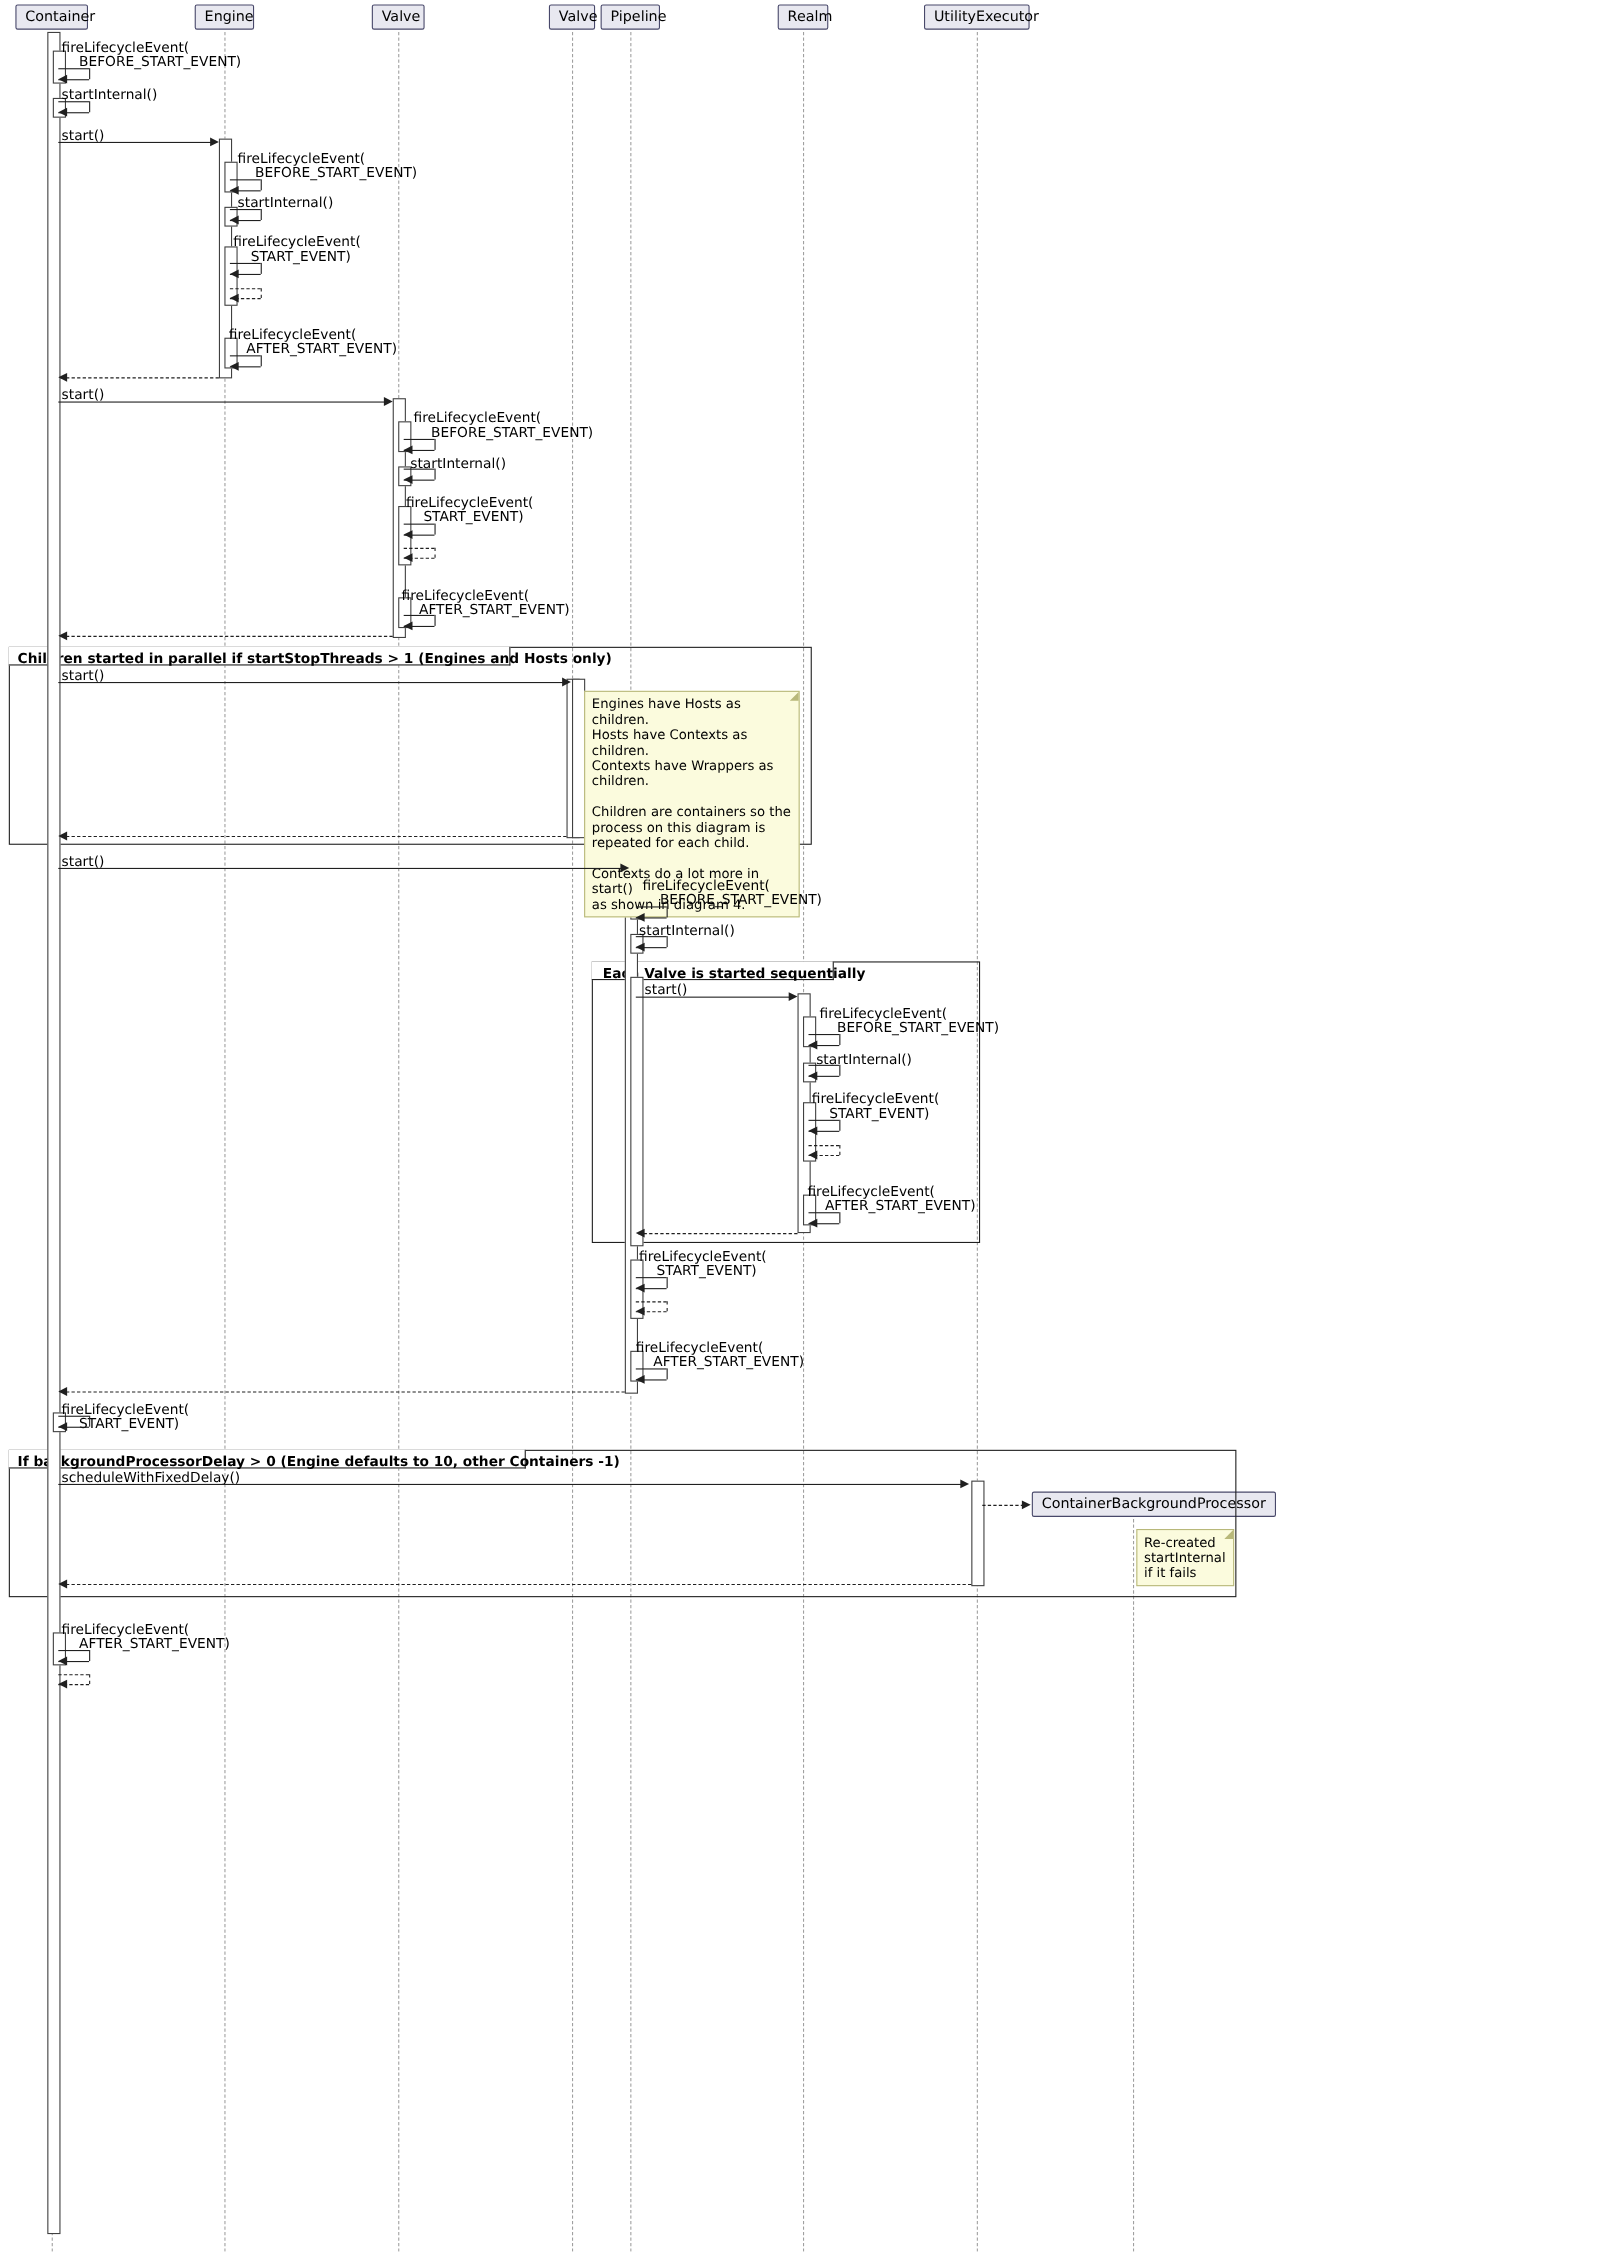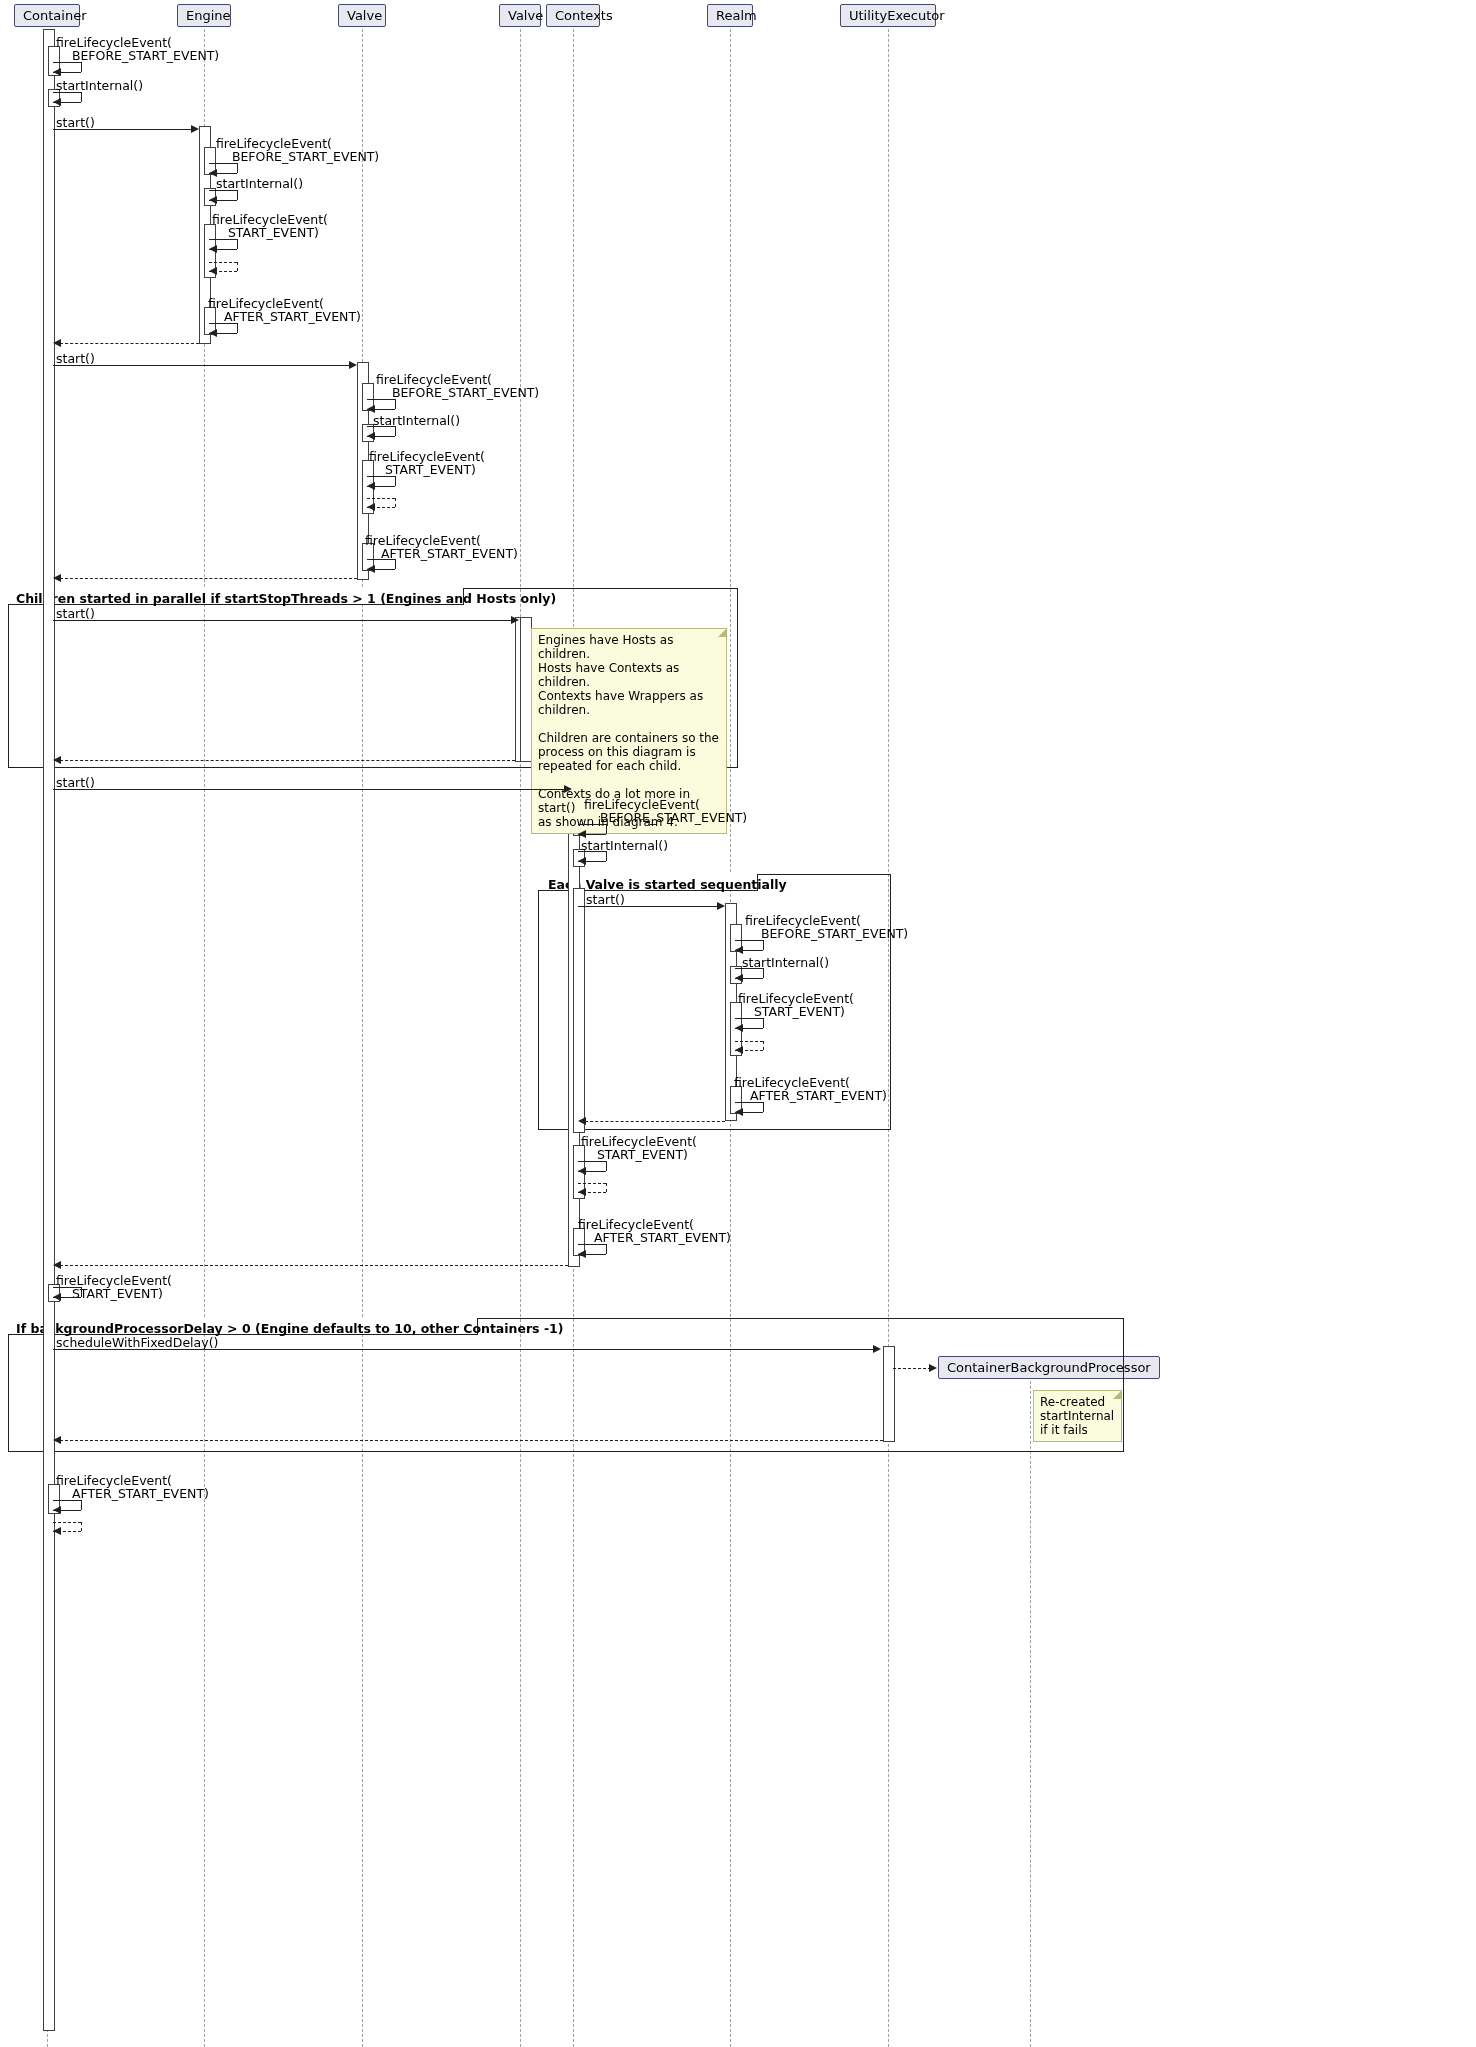--- a/index.html
+++ b/index.html
@@ -40,21 +40,21 @@
   <div class="lifeline" style="left:520px;top:29px;height:2018px;"></div>
   <div class="lifeline" style="left:573px;top:29px;height:2018px;"></div>
   <div class="lifeline" style="left:730px;top:29px;height:2018px;"></div>
   <div class="lifeline" style="left:888px;top:29px;height:2018px;"></div>
   <div class="lifeline" style="left:1030px;top:1376px;height:671px;"></div>
 
   <div class="participant" style="left:14px;top:4px;width:66px;">Container</div>
   <div class="participant" style="left:177px;top:4px;width:54px;">Engine</div>
   <div class="participant" style="left:338px;top:4px;width:48px;">Valve</div>
   <div class="participant" style="left:499px;top:4px;width:42px;">Valve</div>
-  <div class="participant" style="left:546px;top:4px;width:54px;">Contexts</div>
+  <div class="participant" style="left:546px;top:4px;width:54px;">Pipeline</div>
   <div class="participant" style="left:707px;top:4px;width:46px;">Realm</div>
   <div class="participant" style="left:840px;top:4px;width:96px;">UtilityExecutor</div>
 
   <div class="createbox" style="left:938px;top:1356px;">ContainerBackgroundProcessor</div>
 
   <div class="frame" style="left:8px;top:588px;width:728px;height:178px;"></div>
   <div class="frame-tab" style="left:8px;top:588px;width:456px;"></div>
   <div class="frame-label" style="left:16px;top:591px;">Children started in parallel if startStopThreads &gt; 1 (Engines and Hosts only)</div>
 
   <div class="frame" style="left:538px;top:874px;width:351px;height:254px;"></div>

